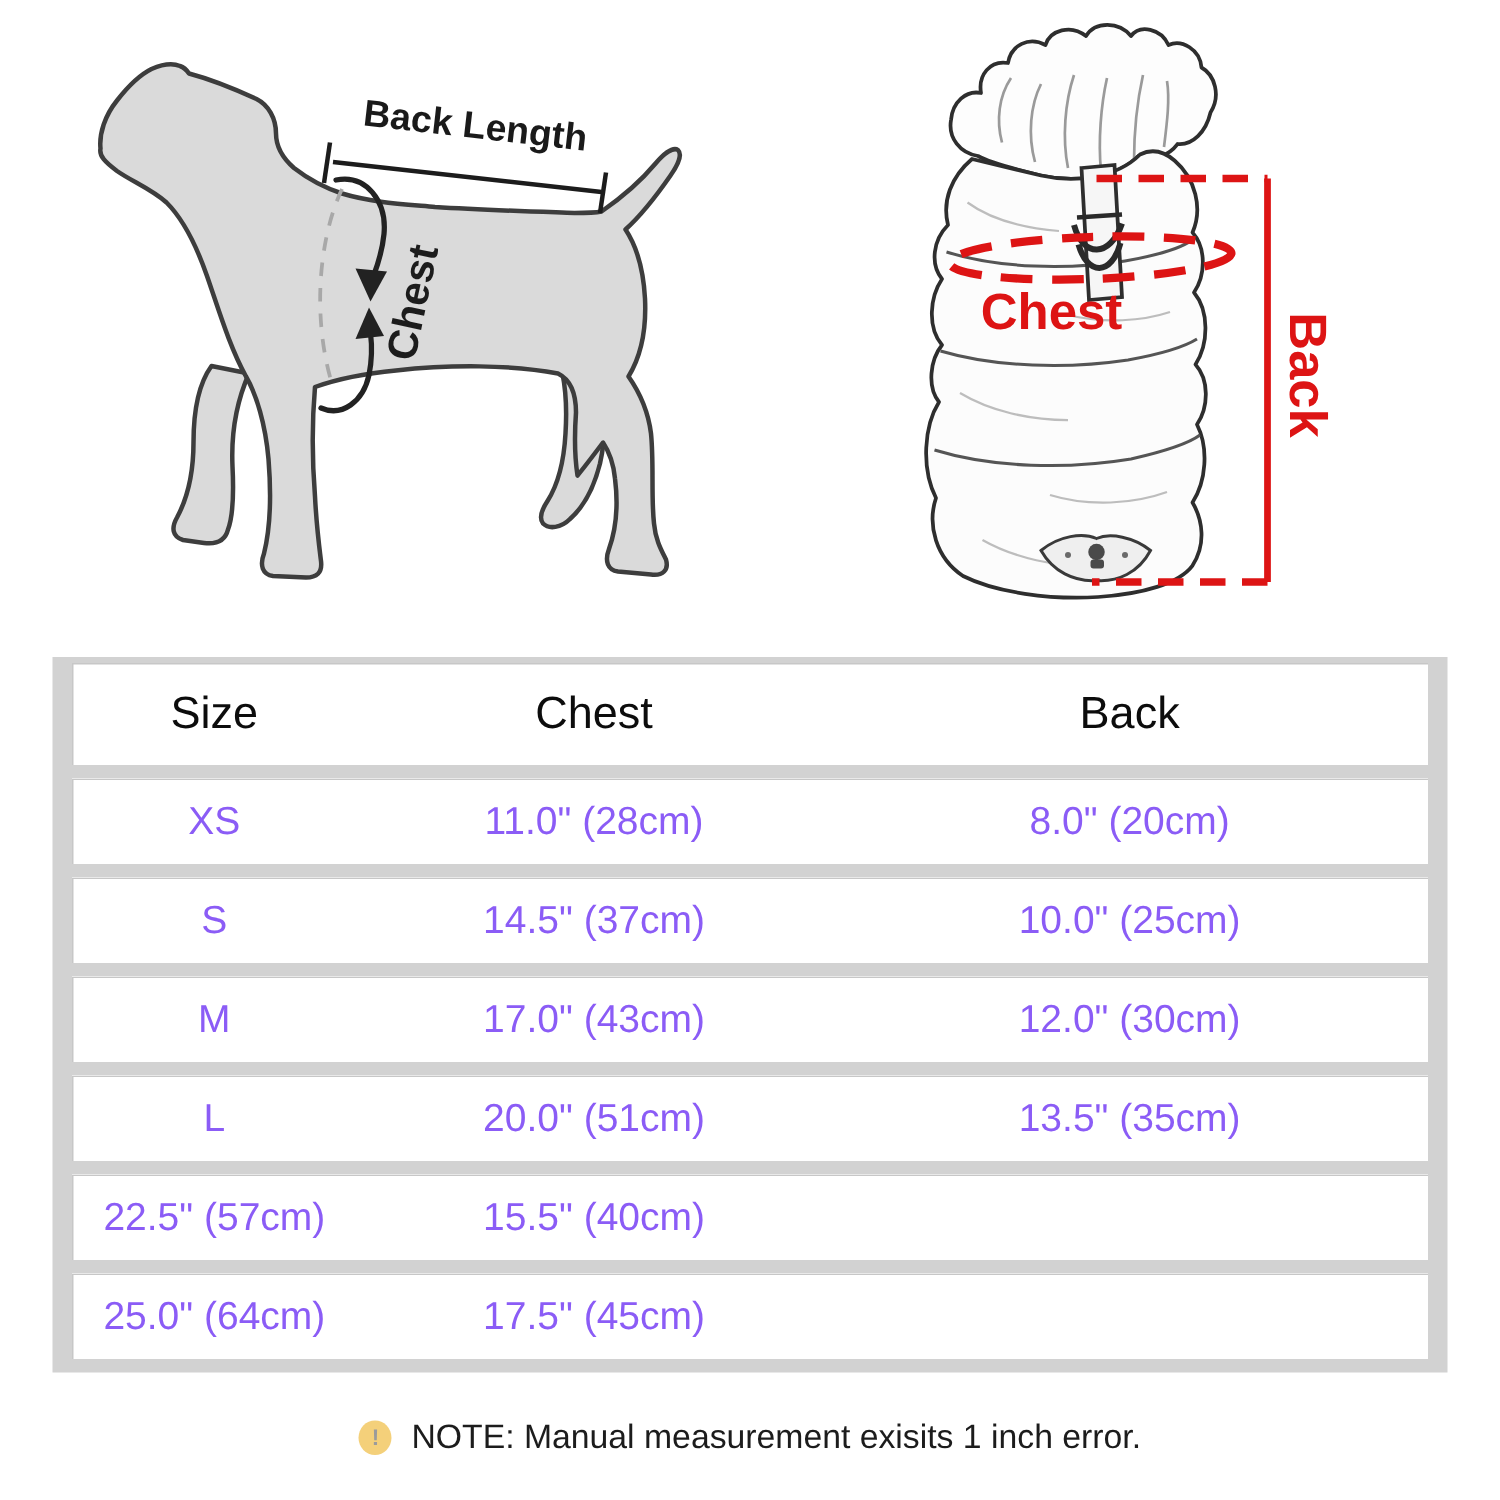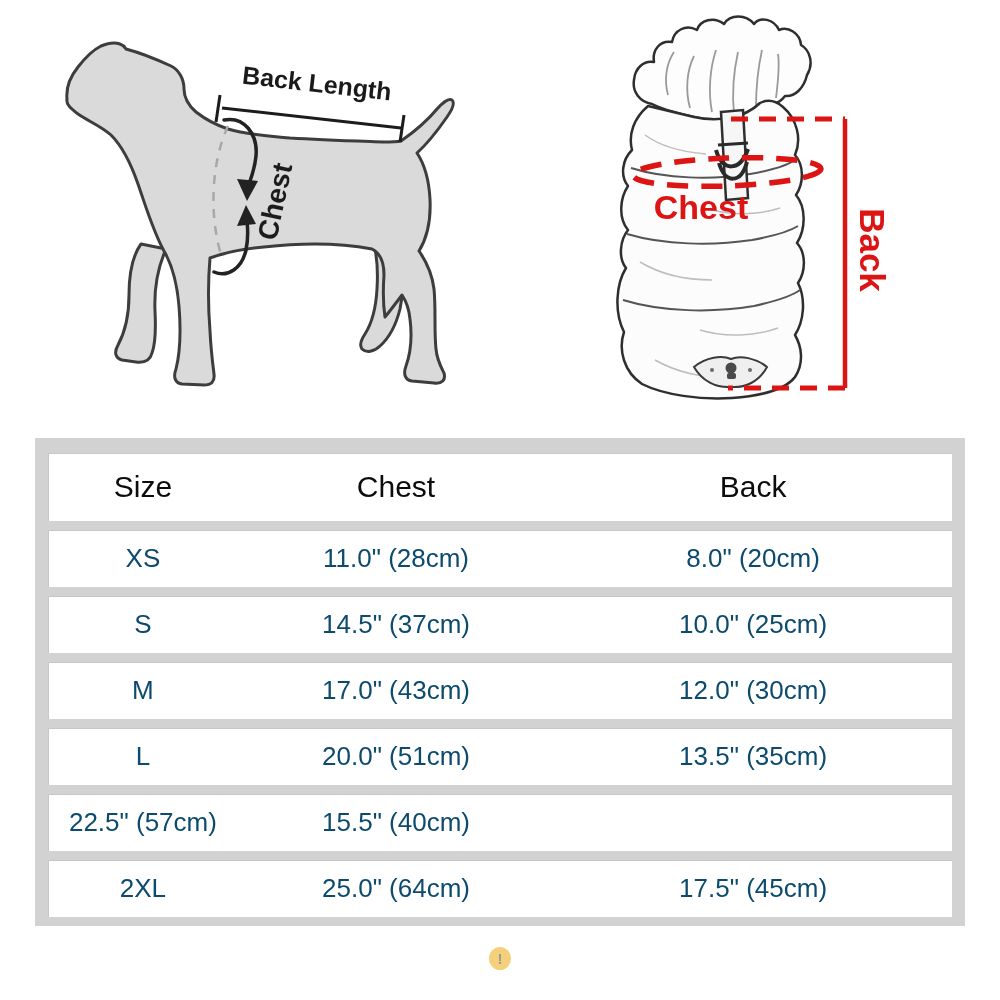--- a/index.html
+++ b/index.html
@@ -1,25 +1,25 @@
 <!DOCTYPE html>
 <html><head>
 <meta charset="utf-8">
 <style>
   html,body{margin:0;padding:0;background:#ffffff;}
   .page{position:relative;width:1000px;height:1000px;background:#ffffff;overflow:hidden;
         font-family:"Liberation Sans", sans-serif;}
   .illo{position:absolute;top:0;left:0;}
   .size-table{position:absolute;left:35px;top:438px;width:930px;box-sizing:border-box;
-              background:#d2d2d2;padding:15px 13px 9px 13px;
+              background:#d2d2d2;padding:4px 13px 9px 13px;
               display:flex;flex-direction:column;gap:9px;}
   .trow{background:#ffffff;display:grid;grid-template-columns:21% 35% 44%;
         align-items:center;height:57px;box-shadow:inset 1px 1px 0 #c7c7c7;}
   .trow.header{height:68px;}
-  .tcell{text-align:center;font-size:26px;color:#0c4a6e;}
+  .tcell{text-align:center;font-size:26px;color:#8b5cf6;}
   .trow.header .tcell{font-size:30px;color:#0c0c0c;}
   .note-row{position:absolute;left:0;top:932px;width:1000px;height:52px;
             display:flex;align-items:center;justify-content:center;gap:13px;}
   .note-icon{width:22px;height:23px;border-radius:50%;background:#f4d07a;
              color:#9b9b9b;font-weight:bold;font-size:15px;line-height:23px;
              text-align:center;flex:0 0 auto;}
   .note-text{font-size:22.5px;color:#1c1c1c;}
   svg text{font-family:"Liberation Sans", sans-serif;}
 </style>
 </head>
@@ -145,23 +145,23 @@
     <div class="trow">
       <div class="tcell">L</div>
       <div class="tcell">20.0" (51cm)</div>
       <div class="tcell">13.5" (35cm)</div>
     </div>
     <div class="trow">
       <div class="tcell">22.5" (57cm)</div>
       <div class="tcell">15.5" (40cm)</div>
     </div>
     <div class="trow">
-      <div class="tcell">2XL</div>
       <div class="tcell">25.0" (64cm)</div>
       <div class="tcell">17.5" (45cm)</div>
     </div>
   </div>
 
   <div class="note-row">
     <div class="note-icon">!</div>
+    <div class="note-text">NOTE: Manual measurement exisits 1 inch error.</div>
   </div>
 
 </div>
 
 </body></html>

